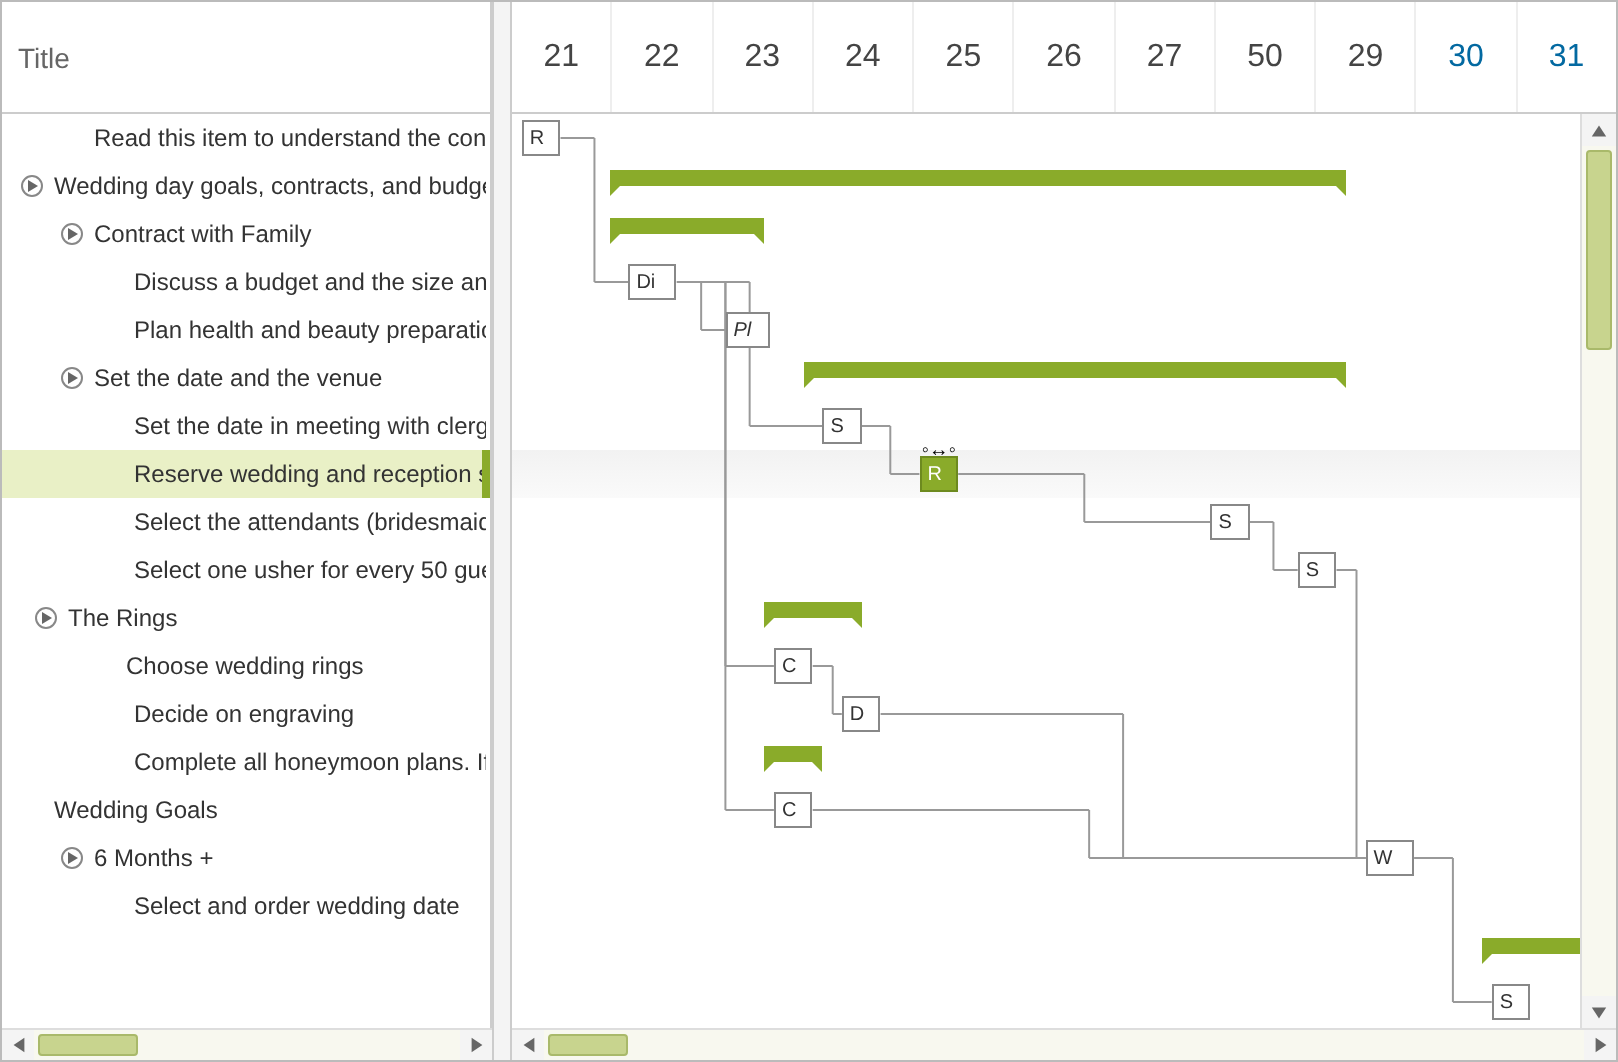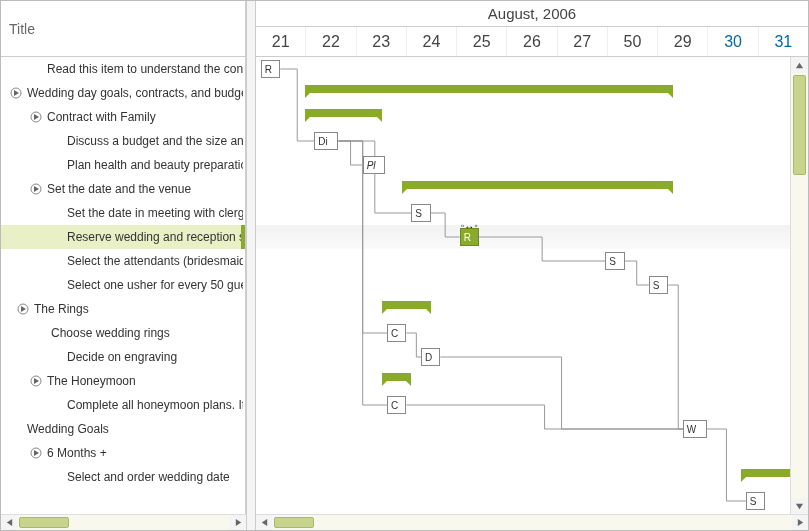--- a/index.html
+++ b/index.html
@@ -217,36 +217,27 @@
         </div>
         <div class="row" style="padding-left: 15px;">
           <span class="expander">
             <svg viewBox="0 0 12 12">
               <circle cx="6" cy="6" r="5" fill="none" stroke="#888" stroke-width="1"></circle>
               <polygon points="4,3 9,6 4,9" fill="#666"></polygon>
             </svg>
           </span>
           <span class="row-label">The Rings</span>
         </div>
-        <div class="row" style="padding-left: 32px;">
+        <div class="row" style="padding-left: 20px; gap: 24px;">
           <span class="expander"></span>
           <span class="row-label">Choose wedding rings</span>
         </div>
         <div class="row" style="padding-left: 48px;">
           <span class="expander"></span>
           <span class="row-label">Decide on engraving</span>
-        </div>
-        <div class="row" style="padding-left: 28px;">
-          <span class="expander">
-            <svg viewBox="0 0 12 12">
-              <circle cx="6" cy="6" r="5" fill="none" stroke="#888" stroke-width="1"></circle>
-              <polygon points="4,3 9,6 4,9" fill="#666"></polygon>
-            </svg>
-          </span>
-          <span class="row-label">The Honeymoon</span>
         </div>
         <div class="row" style="padding-left: 48px;">
           <span class="expander"></span>
           <span class="row-label">Complete all honeymoon plans. If traveling</span>
         </div>
         <div class="row" style="padding-left: 8px;">
           <span class="expander"></span>
           <span class="row-label">Wedding Goals</span>
         </div>
         <div class="row" style="padding-left: 28px;">
@@ -262,21 +253,20 @@
           <span class="expander"></span>
           <span class="row-label">Select and order wedding date</span>
         </div>
       </div>
   </div>
 
   <div class="splitter"></div>
 
   <div class="right">
     <div class="timeline-header">
-      <div class="month-row">August, 2006</div>
       <div class="day-row" id="day-row">
           <div class="day-cell">21</div>
           <div class="day-cell">22</div>
           <div class="day-cell">23</div>
           <div class="day-cell">24</div>
           <div class="day-cell">25</div>
           <div class="day-cell">26</div>
           <div class="day-cell">27</div>
           <div class="day-cell">50</div>
           <div class="day-cell">29</div>

